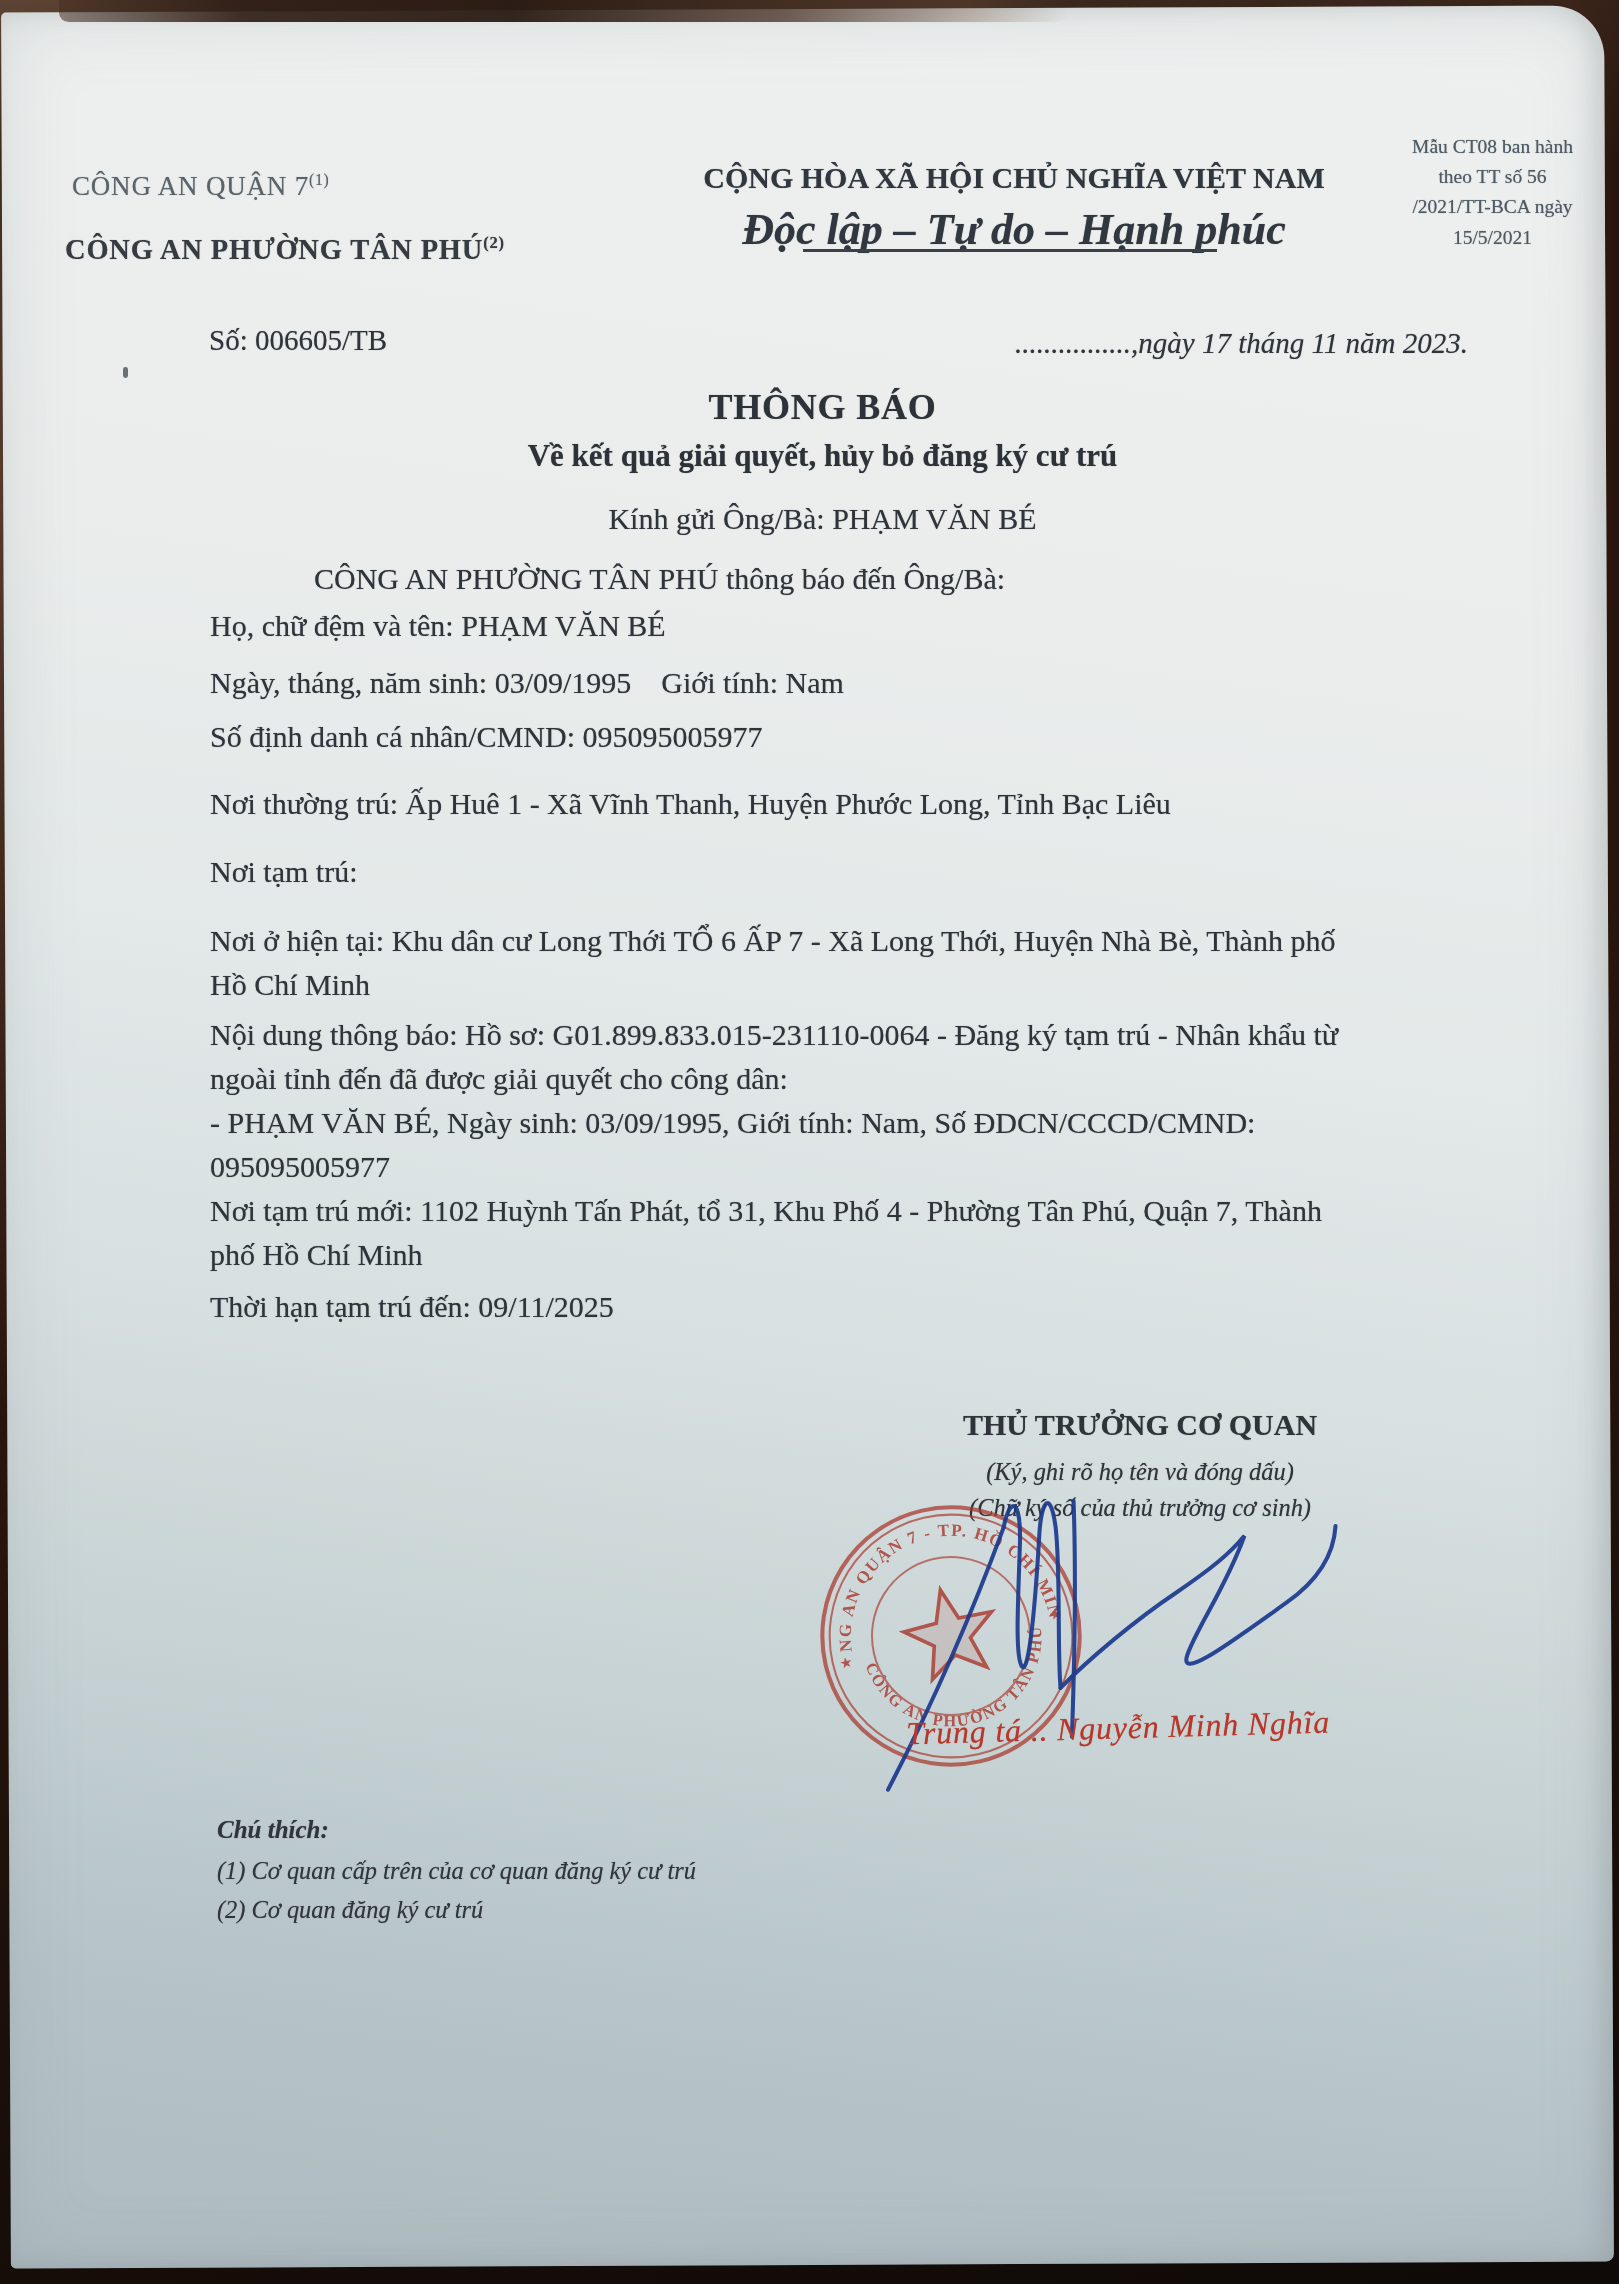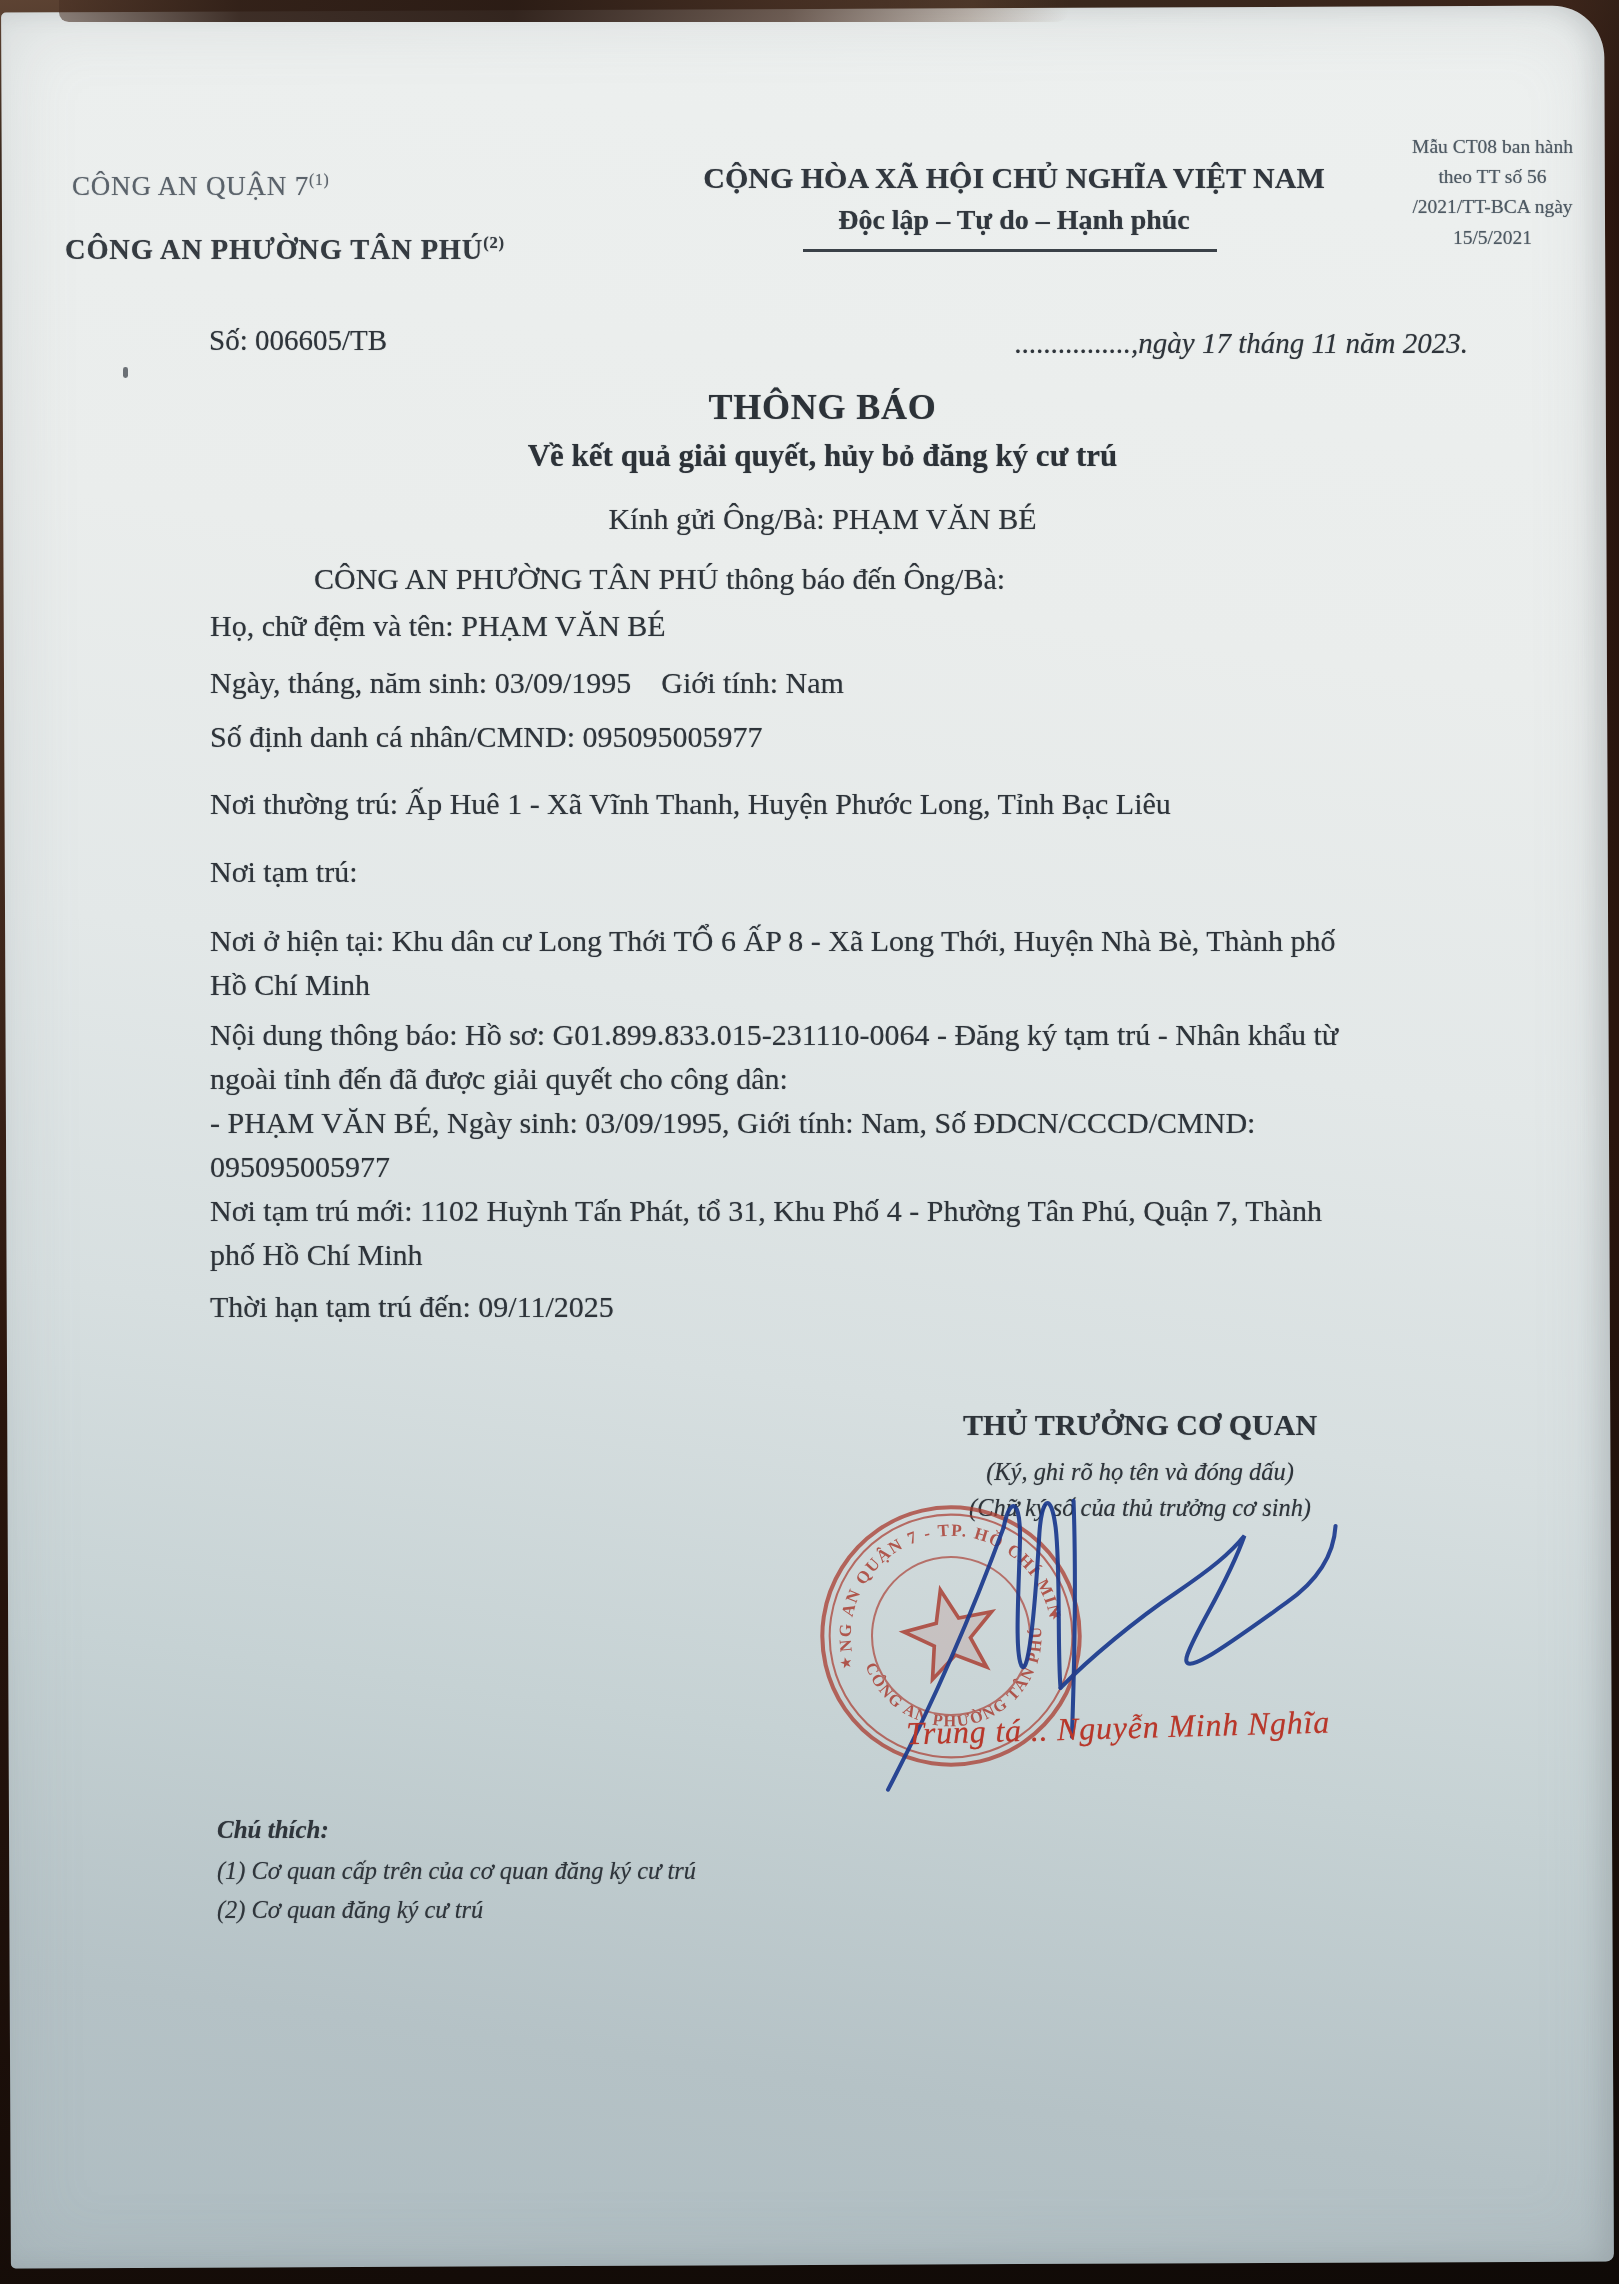--- a/index.html
+++ b/index.html
@@ -52,21 +52,21 @@
 <body>
 
 <div id="photo">
   <div class="sheet"></div>
   <div class="top-edge-shadow"></div>
 
   <div class="txt light" style="left:72px;top:171px;font-size:27px;letter-spacing:0.8px;"><span>CÔNG AN QUẬN 7</span><sup>(1)</sup></div>
   <div class="txt bold" style="left:65px;top:233px;font-size:28.5px;color:#353b41;letter-spacing:0.8px;"><span>CÔNG AN PHƯỜNG TÂN PHÚ</span><sup>(2)</sup></div>
 
   <div class="txt bold center" style="left:668px;top:161px;width:692px;font-size:30px;color:#31373e;">CỘNG HÒA XÃ HỘI CHỦ NGHĨA VIỆT NAM</div>
-  <div class="txt bold center" style="left:668px;top:204px;width:692px;font-size:28px;color:#31373e;">Độc lập – Tự do – Hạnh phúc</div>
+  <div class="txt bold center" style="left:668px;top:204px;width:692px;font-size:44px;color:#31373e;font-style:italic;">Độc lập – Tự do – Hạnh phúc</div>
   <div class="motto-underline"></div>
 
   <div class="txt center" style="left:1375px;top:132px;width:235px;font-size:19.5px;line-height:1.55;color:#4e5a64;white-space:normal;">
     <div>Mẫu CT08 ban hành</div>
     <div>theo TT số 56</div>
     <div>/2021/TT-BCA ngày</div>
     <div>15/5/2021</div>
   </div>
 
   <div class="txt" style="left:209px;top:324px;font-size:29px;">Số: 006605/TB</div>
@@ -76,21 +76,21 @@
   <div class="txt bold center" style="left:114px;top:386px;width:1417px;font-size:36px;letter-spacing:0.8px;color:#2c3238;">THÔNG BÁO</div>
   <div class="txt bold center" style="left:114px;top:438px;width:1417px;font-size:31px;color:#2c3238;">Về kết quả giải quyết, hủy bỏ đăng ký cư trú</div>
   <div class="txt" style="left:314px;top:562px;font-size:30px;">CÔNG AN PHƯỜNG TÂN PHÚ thông báo đến Ông/Bà:</div>
   <div class="txt center" style="left:114px;top:502px;width:1417px;font-size:30px;">Kính gửi Ông/Bà: PHẠM VĂN BÉ</div>
 
   <div class="txt body-line" style="top:609px;">Họ, chữ đệm và tên: PHẠM VĂN BÉ</div>
   <div class="txt body-line" style="top:666px;">Ngày, tháng, năm sinh: 03/09/1995    Giới tính: Nam</div>
   <div class="txt body-line" style="top:720px;">Số định danh cá nhân/CMND: 095095005977</div>
   <div class="txt body-line" style="top:787px;">Nơi thường trú: Ấp Huê 1 - Xã Vĩnh Thanh, Huyện Phước Long, Tỉnh Bạc Liêu</div>
   <div class="txt body-line" style="top:855px;">Nơi tạm trú:</div>
-  <div class="txt body-line" style="top:924px;">Nơi ở hiện tại: Khu dân cư Long Thới TỔ 6 ẤP 8 - Xã Long Thới, Huyện Nhà Bè, Thành phố</div>
+  <div class="txt body-line" style="top:924px;">Nơi ở hiện tại: Khu dân cư Long Thới TỔ 6 ẤP 7 - Xã Long Thới, Huyện Nhà Bè, Thành phố</div>
   <div class="txt body-line" style="top:968px;">Hồ Chí Minh</div>
   <div class="txt body-line" style="top:1018px;">Nội dung thông báo: Hồ sơ: G01.899.833.015-231110-0064 - Đăng ký tạm trú - Nhân khẩu từ</div>
   <div class="txt body-line" style="top:1062px;">ngoài tỉnh đến đã được giải quyết cho công dân:</div>
   <div class="txt body-line" style="top:1106px;">- PHẠM VĂN BÉ, Ngày sinh: 03/09/1995, Giới tính: Nam, Số ĐDCN/CCCD/CMND:</div>
   <div class="txt body-line" style="top:1150px;">095095005977</div>
   <div class="txt body-line" style="top:1194px;text-align:center;">Nơi tạm trú mới: 1102 Huỳnh Tấn Phát, tổ 31, Khu Phố 4 - Phường Tân Phú, Quận 7, Thành</div>
   <div class="txt body-line" style="top:1238px;">phố Hồ Chí Minh</div>
   <div class="txt body-line" style="top:1282px;margin-top:8px;">Thời hạn tạm trú đến: 09/11/2025</div>
 
 

